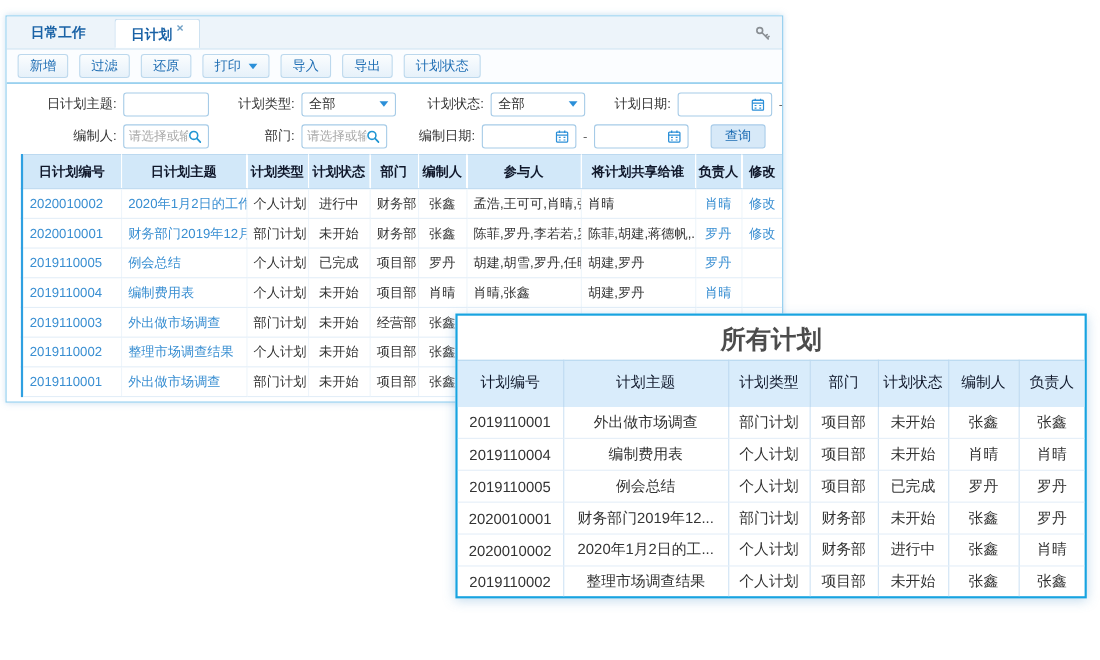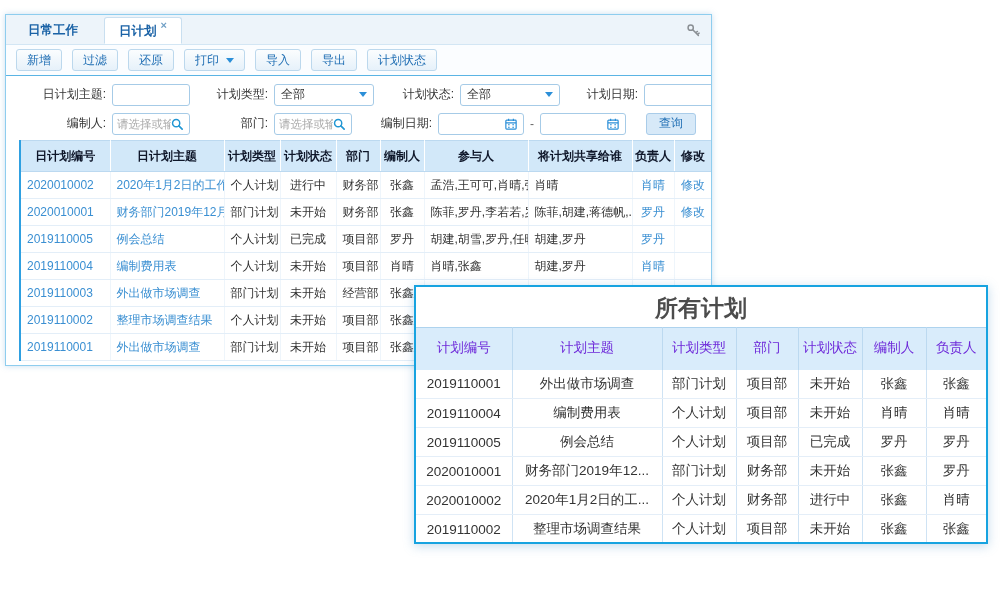--- a/index.html
+++ b/index.html
@@ -26,21 +26,21 @@
   .tbtn { height:22px; margin-right:10px; padding:0 10px; font-size:12px; color:#1e6db3;
     background:linear-gradient(#fbfdfe,#e6f1fa); border:1px solid #bcd8ed; border-radius:3px;
     cursor:pointer; display:inline-flex; align-items:center;
     font-family:"Liberation Sans","DejaVu Sans",sans-serif; }
   .caret { display:inline-block; width:0; height:0; border-left:4px solid transparent;
     border-right:4px solid transparent; border-top:5px solid #2b8fd8; margin-left:7px; }
 
   .filters { padding:4px 16px 2px 16px; }
   .frow { display:flex; align-items:center; height:29px; white-space:nowrap; }
   .lbl { font-size:12px; color:#333; text-align:right; flex:none; }
-  .w84{width:84px}.w78{width:78px}.w80{width:100px}.w64{width:64px}.w86{width:86px}.ml14{margin-left:14px}.ml16{margin-left:16px}.ml20{margin-left:20px}
+  .w84{width:84px}.w78{width:78px}.w80{width:86px}.w64{width:64px}.w86{width:86px}.ml14{margin-left:14px}.ml16{margin-left:16px}.ml20{margin-left:20px}
   .txt,.combo,.select,.datebox { height:22px; border:1px solid #a6cbe7; border-radius:3px;
     background:#fff; margin-left:6px; flex:none; }
   .txt { outline:none; padding:0 4px; font-size:12px; color:#333; }
   .combo,.datebox { display:inline-flex; align-items:center; padding:0 3px 0 4px; overflow:hidden; }
   .combo input,.datebox input { border:none; outline:none; width:calc(100% - 15px);
     font-size:11.5px; color:#333; background:transparent; }
   .combo input::placeholder { color:#a9a9a9; }
   .select { display:inline-flex; align-items:center; justify-content:space-between;
     padding:0 6px; font-size:12px; color:#333; cursor:pointer; }
   .dash { color:#666; font-size:12px; margin-left:6px; }
@@ -59,21 +59,21 @@
   .grid td.lnk { color:#3a8fd2; cursor:pointer; }
 
   
   .popup { position:absolute; left:414px; top:285px; width:574px; height:259px;
     background:#fff; border:2px solid #17a3e0; box-shadow:0 2px 10px rgba(80,150,200,.35);
     overflow:hidden; z-index:10; }
   .popup-title { height:40px; line-height:42px; text-align:center; font-size:23px;
     font-weight:bold; color:#4c4c4c; }
   table.ptable { border-collapse:collapse; table-layout:fixed; width:570px; margin:0 0 0 0;
     font-size:13.5px; }
-  .ptable th { height:42px; background:#d9ecfb; color:#6d28d9; font-weight:normal;
+  .ptable th { height:42px; background:#d9ecfb; color:#0f172a; font-weight:normal;
     border-top:1px solid #aed3ee; border-right:1px solid #bcd9f0; padding:0 4px;
     line-height:1.25; }
   .ptable td { height:29px; color:#333; text-align:center; border-bottom:1px solid #e4eef8;
     border-right:1px solid #cfe3f4; padding:0 4px; overflow:hidden; white-space:nowrap; }
   .ptable th:last-child,.ptable td:last-child { border-right:none; }
   svg { display:block; }
 </style>
 </head>
 <body>
 

